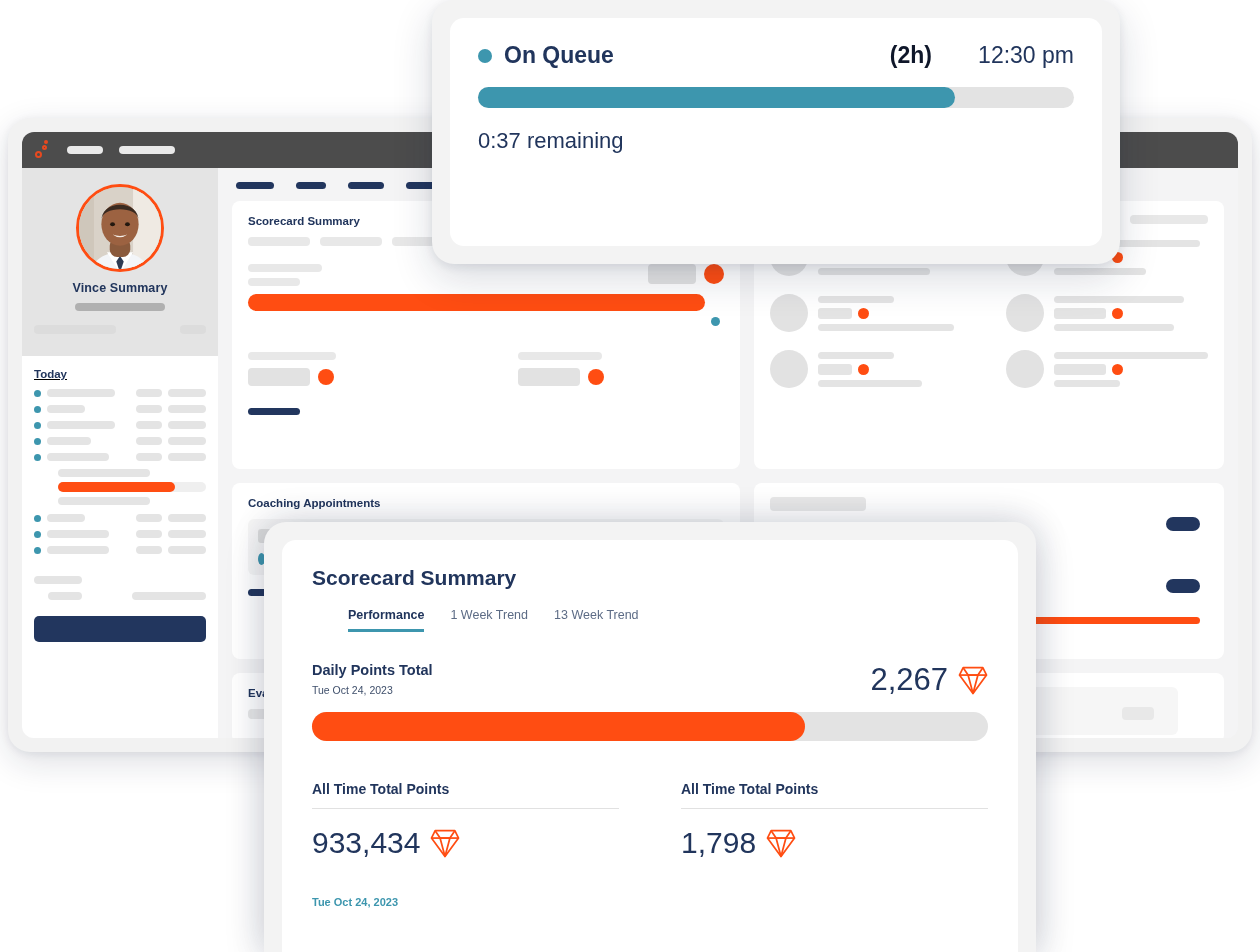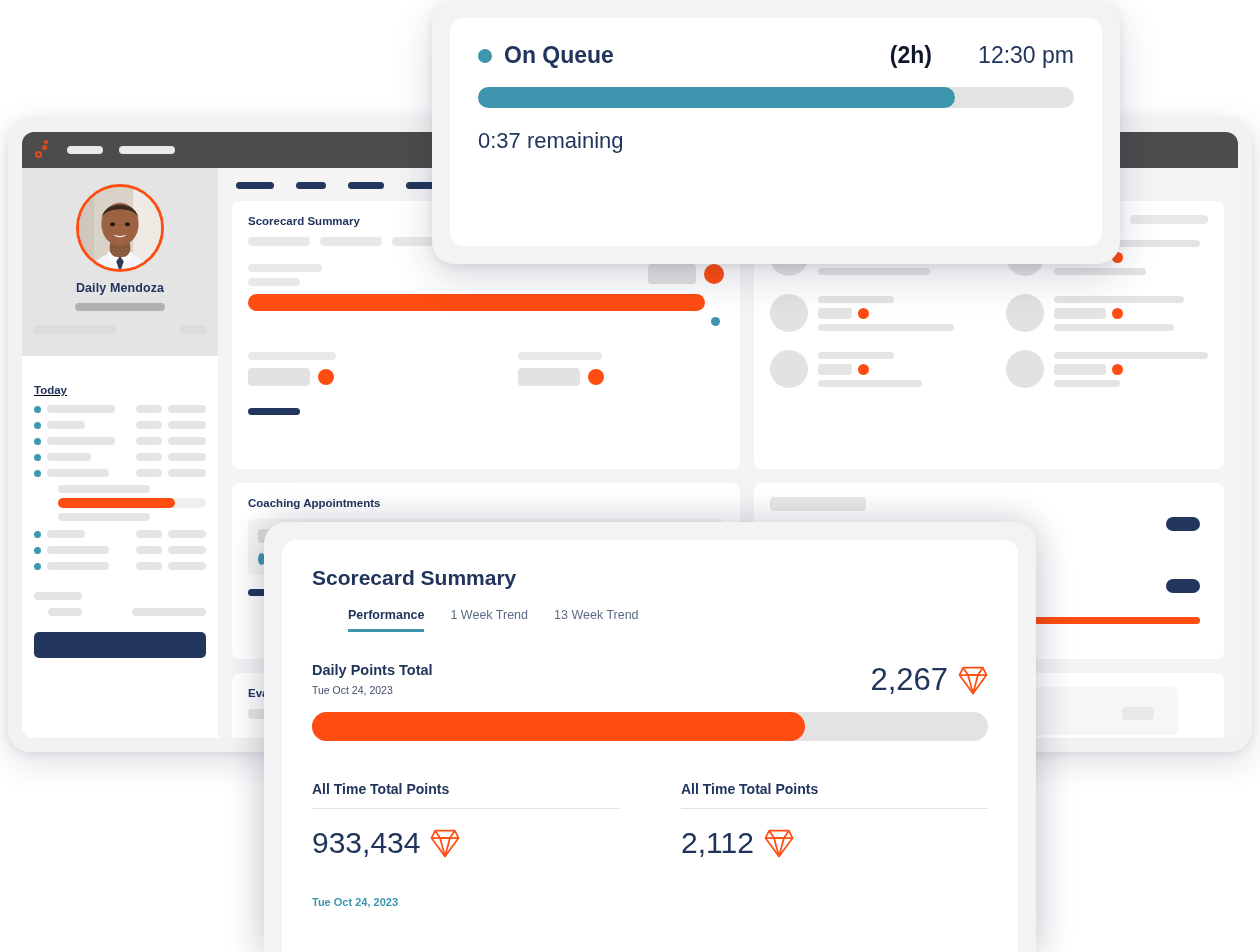--- a/index.html
+++ b/index.html
@@ -48,21 +48,21 @@
     border: 3px solid #ff4d12; overflow: hidden; position: relative;
     background: #cfc6bb;
   }
   .avatar-face { position:absolute; inset:0; }
   .avatar-name { margin-top: 9px; font-size: 12.5px; font-weight: 700; color: #21355c; letter-spacing:.1px;}
   .skel { background: #dcdcdc; border-radius: 4px; }
   .skel-l { background: #e8e8e8; border-radius: 4px; }
   .profile-sub { width: 90px; height: 8px; margin: 8px auto 0; background: #b0b0b0; border-radius: 4px; }
   .profile-row { display: flex; align-items: center; justify-content: space-between; padding: 14px 12px 0; }
 
-  .today-wrap { padding: 28px 12px 0; text-decoration: underline; }
+  .today-wrap { padding: 12px 12px 0; text-decoration: underline; }
   .today-title { font-size: 11.5px; font-weight: 700; color: #21355c; margin-bottom: 9px; }
   .t-row { display: flex; align-items: center; gap: 6px; margin-bottom: 8px; }
   .dot-teal { width: 7px; height: 7px; border-radius: 50%; background: #3d96ae; flex: 0 0 7px; }
   .t-bar { height: 8px; border-radius: 4px; background: #e4e4e4; }
   .prog-track { height: 10px; border-radius: 5px; background: #efefef; position: relative; margin: 5px 0 5px 24px; width: 148px;}
   .prog-fill { position:absolute; left:0; top:0; bottom:0; border-radius: 5px; background:#ff4d12; }
   .sidebar-cta { margin: 16px 12px 0; height: 26px; border-radius: 5px; background: #22365e; }
 
   
   .main { flex: 1; background: #f4f4f5; padding: 14px 14px 0 14px; }
@@ -179,21 +179,21 @@
                 <path d="M30 70 L44 92 L58 70 Z" fill="#ffffff"></path>
                 <path d="M44 74 L40 80 L44 92 L48 80 Z" fill="#2d3a52"></path>
                 <rect x="33" y="55" width="22" height="20" rx="8" fill="#8a5a3c"></rect>
                 <ellipse cx="44" cy="40" rx="20" ry="23" fill="#9c6241"></ellipse>
                 <path d="M24 36 C24 20 64 20 64 36 C64 26 56 19 44 19 C32 19 24 26 24 36Z" fill="#3a2a20"></path>
                 <ellipse cx="36" cy="40" rx="2.6" ry="2.2" fill="#23180f"></ellipse>
                 <ellipse cx="52" cy="40" rx="2.6" ry="2.2" fill="#23180f"></ellipse>
                 <path d="M36 51 Q44 57 52 51 Q44 54 36 51Z" fill="#f6efe9"></path>
               </svg>
             </div>
-            <div class="avatar-name">Daily Mendoza</div>
+            <div class="avatar-name">Vince Summary</div>
             <div class="profile-sub"></div>
             <div class="profile-row">
               <span class="skel" style="width:82px;height:9px"></span>
               <span class="skel" style="width:26px;height:9px"></span>
             </div>
           </div>
 
           <div class="today-wrap">
             <div class="today-title">Today</div>
 
@@ -496,21 +496,21 @@
                   <path d="M4 3 L8 9 L12 24"></path>
                   <path d="M20 3 L16 9 L12 24"></path>
                   <path d="M8 9 H16"></path>
               </g>
             </svg>
           </div>
         </div>
         <div class="sc-stat">
           <div class="sc-stat-label">All Time Total Points</div>
           <div class="sc-stat-val">
-            <span class="sc-stat-num">2,112</span>
+            <span class="sc-stat-num">1,798</span>
             <svg class="gem" width="30" height="32" viewBox="0 0 24 26">
               <g fill="none" stroke="#ff4d12" stroke-width="1.4" stroke-linejoin="round">
                 <path d="M4 3 H20 L23 9 L12 24 L1 9 Z"></path>
                 <path d="M1 9 H23"></path>
                   <path d="M4 3 L8 9 L12 24"></path>
                   <path d="M20 3 L16 9 L12 24"></path>
                   <path d="M8 9 H16"></path>
               </g>
             </svg>
           </div>

